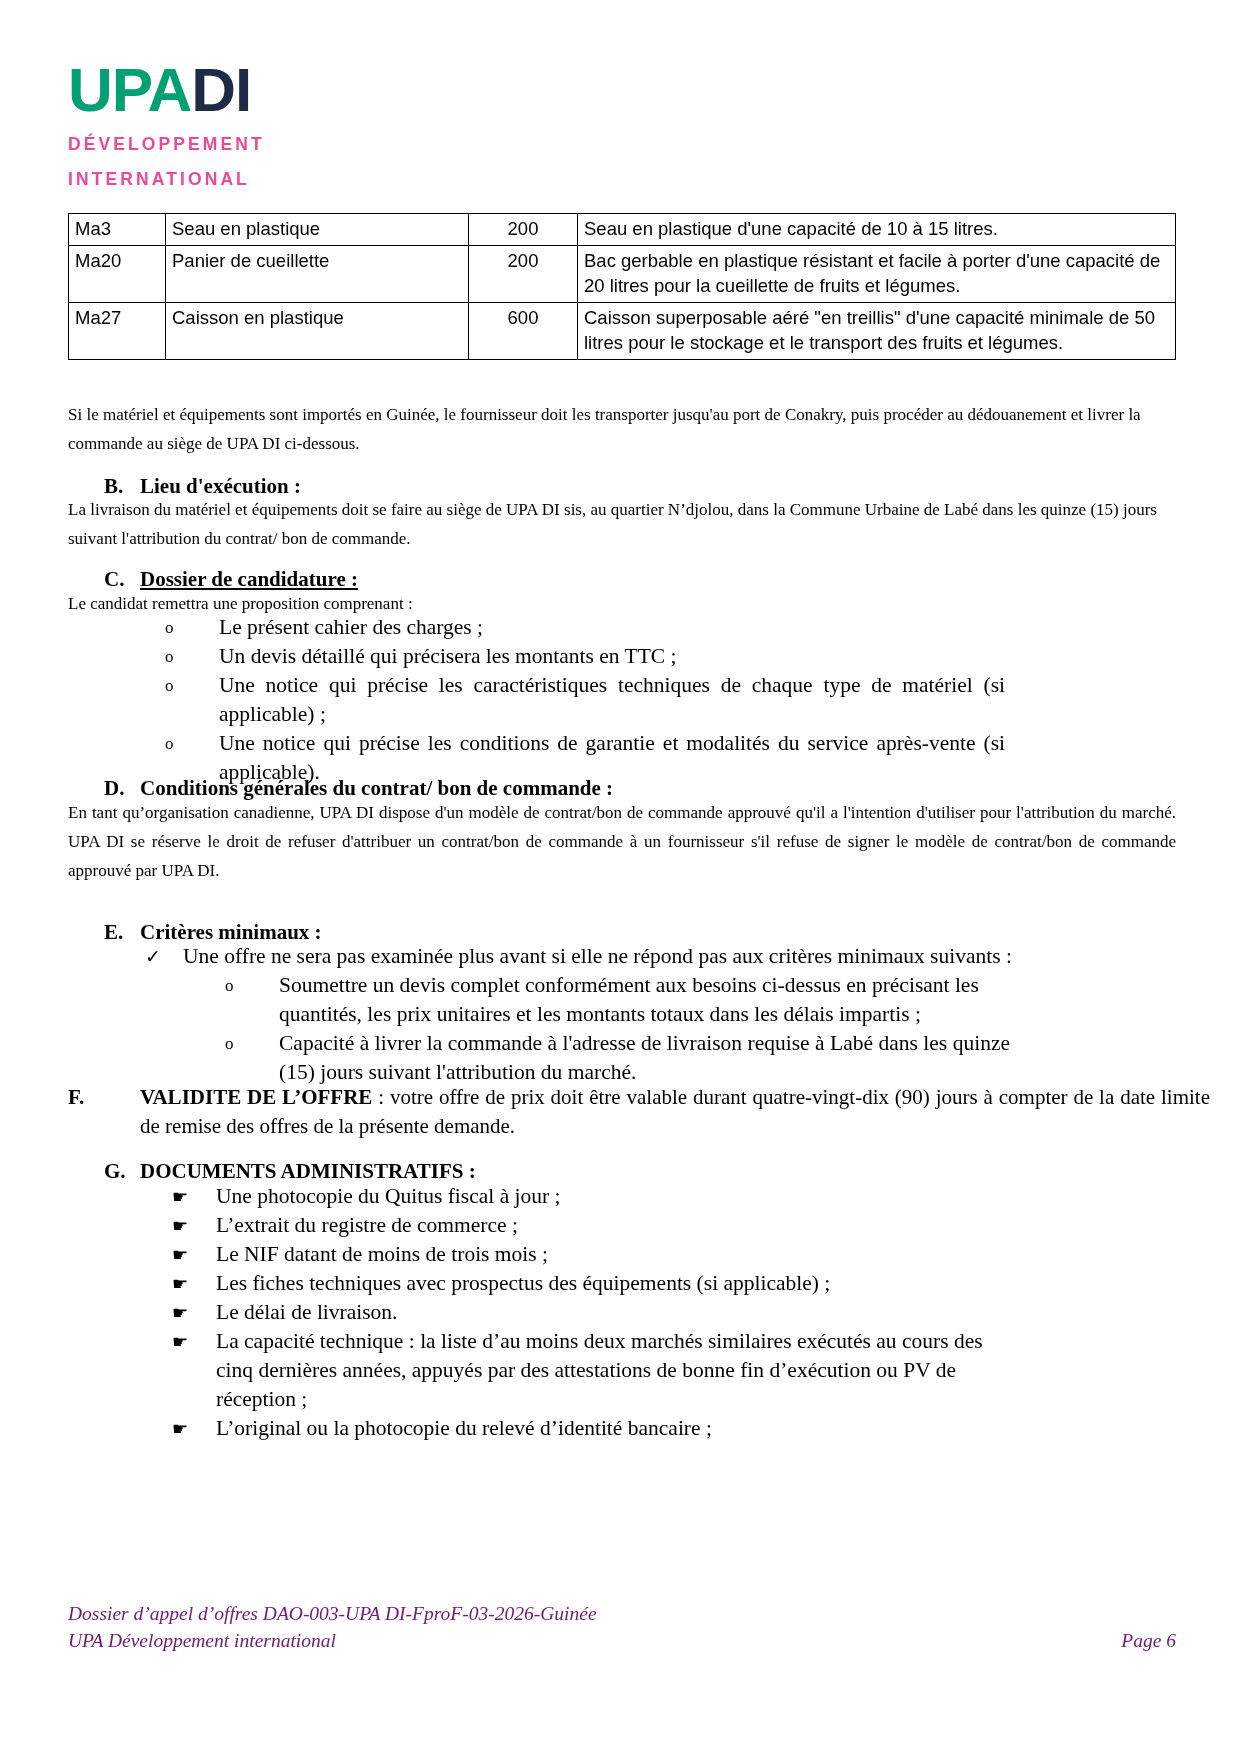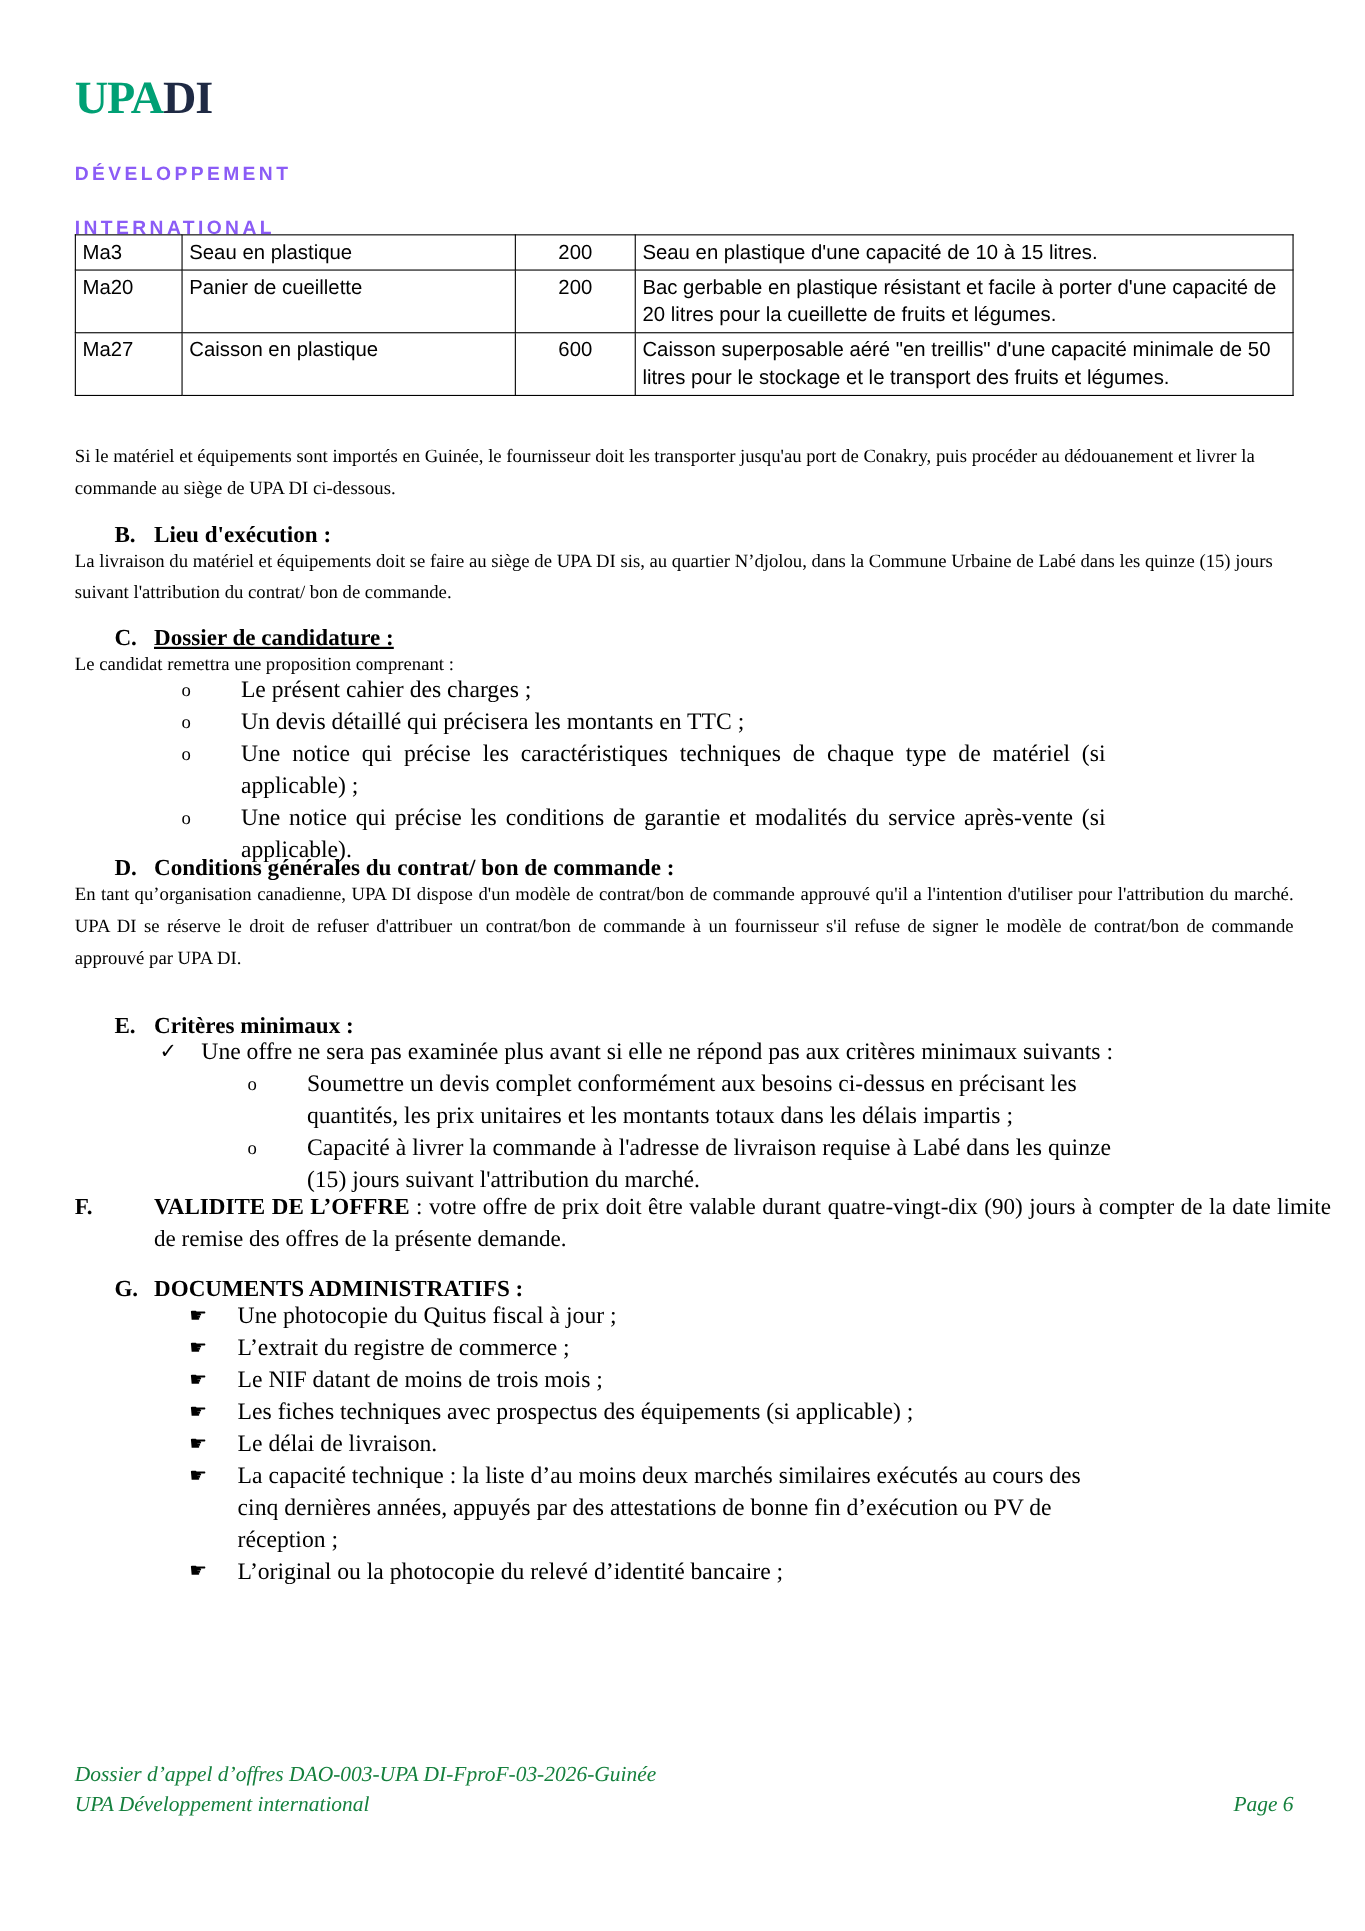--- a/index.html
+++ b/index.html
@@ -20,37 +20,37 @@
   }
 
   
   .logo-block {
     position: absolute;
     left: 68px;
     top: 58px;
     width: 260px;
   }
   .logo-wordmark {
-    font-family: Liberation Serif, serif;
+    font-family: Liberation Sans, sans-serif;
     font-weight: 700;
-    font-size: 42px;
+    font-size: 62px;
     line-height: 64px;
     letter-spacing: -1px;
     white-space: nowrap;
   }
   .logo-upa { color: #00A074; }
   .logo-di  { color: #1F2A44; }
   .logo-sub {
     font-family: "Liberation Sans", "DejaVu Sans", sans-serif;
     font-weight: 700;
-    color: #8b5cf6;
+    color: #ec4899;
     font-size: 17.5px;
     line-height: 25px;
     letter-spacing: 3.1px;
-    margin-top: 24px;
+    margin-top: 10px;
   }
 
   
   .tbl-wrap {
     position: absolute;
     left: 68px;
     top: 213px;
     width: 1108px;
   }
   table.goods {
@@ -134,21 +134,21 @@
 
   
   .footer {
     position: absolute;
     left: 68px;
     top: 1600px;
     width: 1108px;
     font-style: italic;
     font-size: 19.5px;
     line-height: 27px;
-    color: #15803d;
+    color: #701a75;
   }
   .footer-row {
     display: flex;
     justify-content: space-between;
     align-items: center;
   }
 </style>
 </head>
 <body>
 

